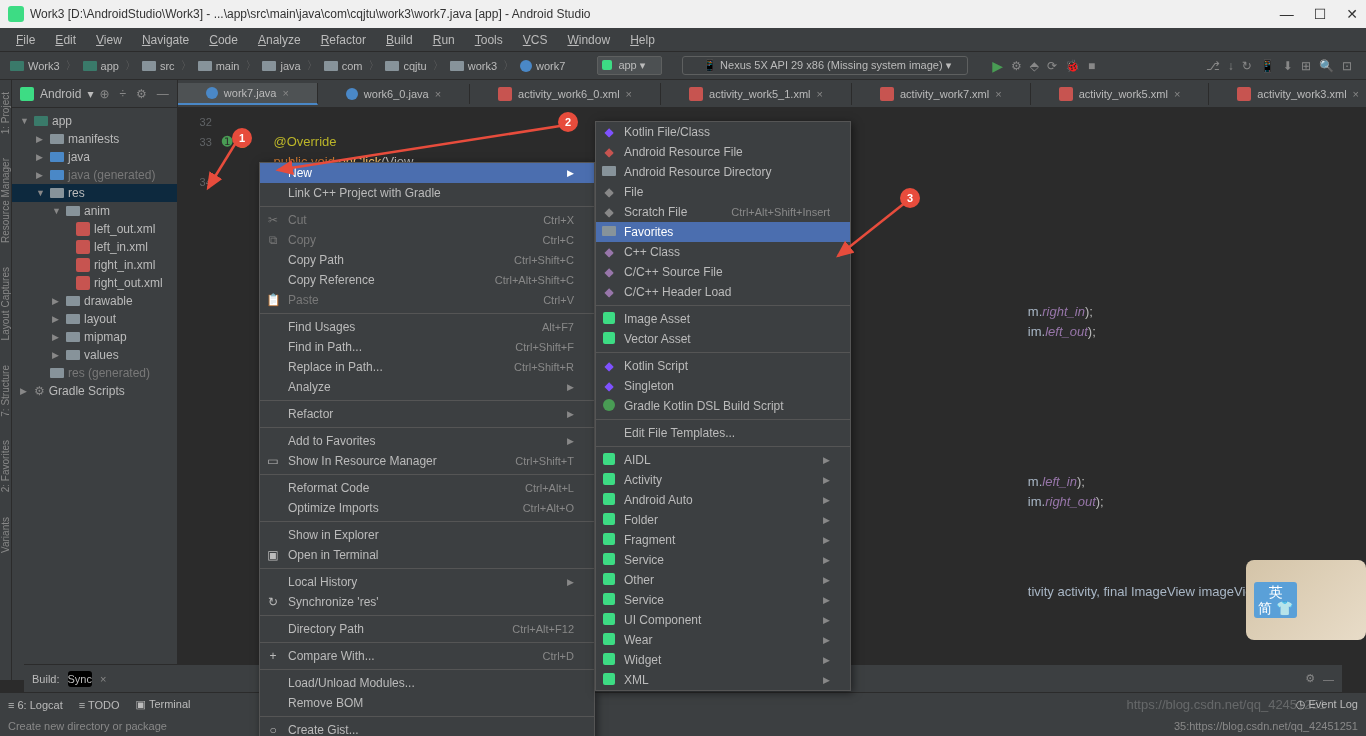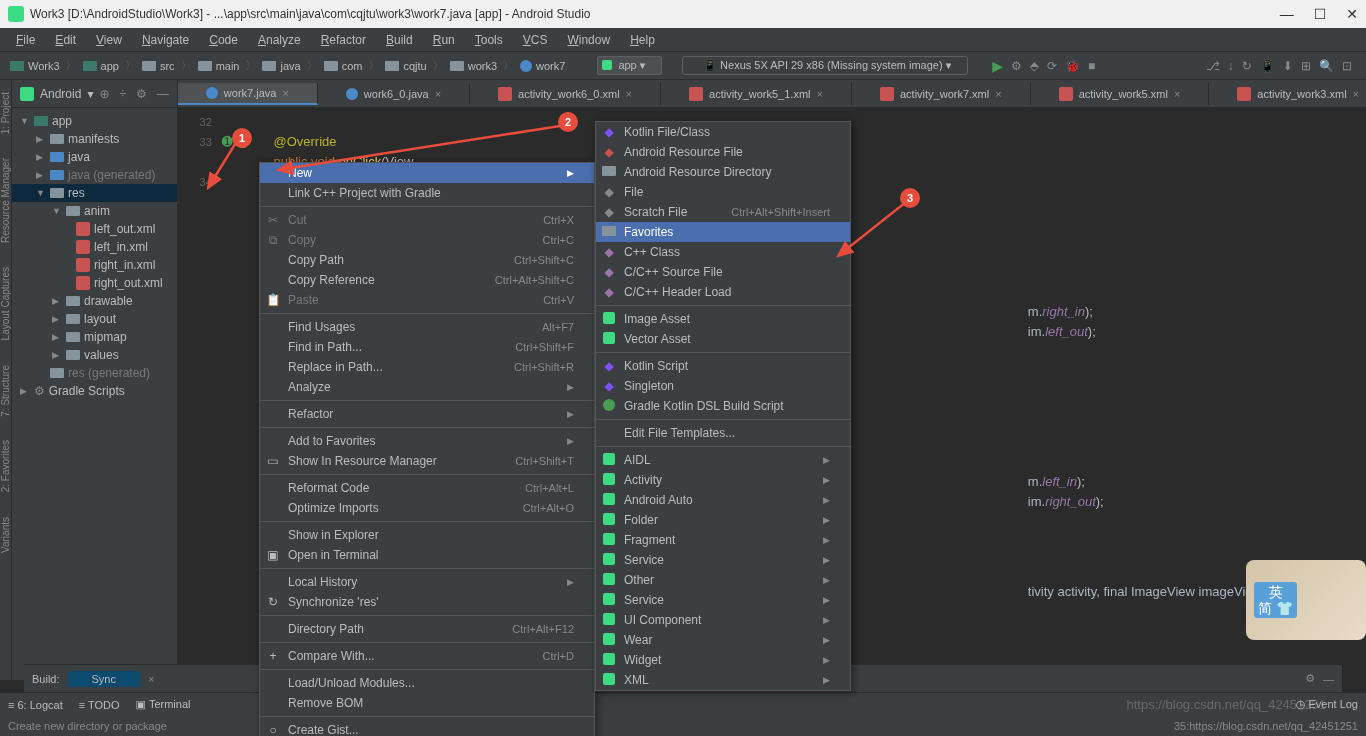--- a/index.html
+++ b/index.html
@@ -633,21 +633,21 @@
     <defs>
       <marker id="ah3" markerWidth="8" markerHeight="8" refX="6" refY="3" orient="auto">
         <polygon points="0 0, 7 3, 0 6" fill="#e74c3c"></polygon>
       </marker>
     </defs>
     <line x1="76" y1="2" x2="8" y2="56" stroke="#e74c3c" stroke-width="2.5" marker-end="url(#ah3)"></line>
   </svg>
 
 <div class="bottom-bar">
   <span>Build:</span>
-  <span style="background:#0c4a6e;padding:2px 24px;border-radius:3px">Sync</span>
+  <span style="background:#000000;padding:2px 0;border-radius:3px">Sync</span>
   <span style="color:#888">×</span>
   <span style="margin-left:auto;color:#888">⚙</span>
   <span style="color:#888">—</span>
 </div>
 
 <div class="status-bar">
   <span>≡ <span>6: Logcat</span></span>
   <span>≡ <span>TODO</span></span>
   <span>▣ <span>Terminal</span></span>
   <div class="status-right">

